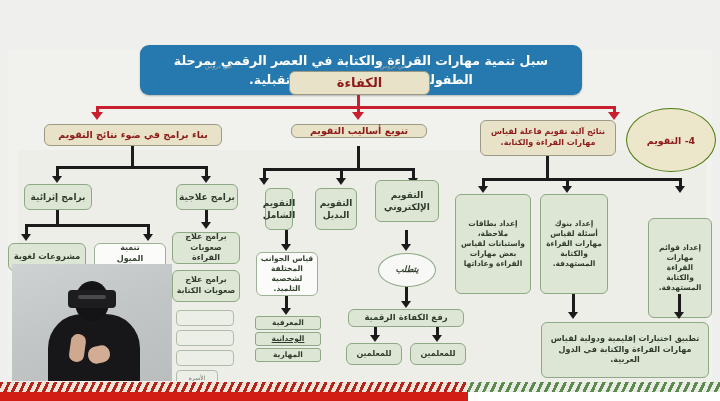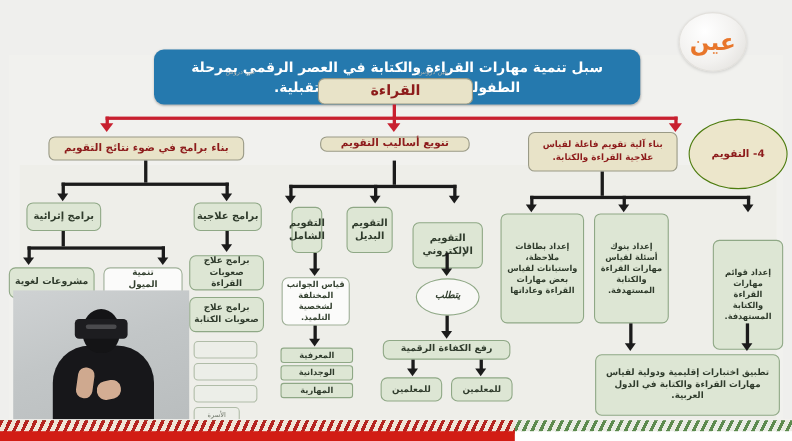--- a/index.html
+++ b/index.html
@@ -102,41 +102,38 @@
 
 <div id="stage">
 
   <div class="page-bg"></div>
   <div class="page-bg2"></div>
 
   <div class="title-banner" style="background: rgb(37, 121, 174);">
     <span>سبل تنمية مهارات القراءة والكتابة في العصر الرقمي بمرحلة الطفولة المبكرة والرؤى المستقبلية.</span>
   </div>
 
-  <div class="logo">
-    <span style="color: rgb(232, 118, 43);">عين</span>
-  </div>
 
   <div class="wm" style="left:205px;top:62px;">عين دروس</div>
   <div class="wm" style="left:380px;top:62px;">عين دروس</div>
 
-  <div class="node beige" style="left:289px;top:71px;width:141px;height:24px;font-size:13px;">القراءة</div>
+  <div class="node beige" style="left:289px;top:71px;width:141px;height:24px;font-size:13px;">الكفاءة</div>
 
   <div class="ln-red" style="left:357px;top:95px;width:3px;height:12px;"></div>
   <div class="ln-red" style="left:96px;top:106px;width:520px;height:3px;"></div>
   <div class="ln-red" style="left:96px;top:106px;width:3px;height:8px;"></div>
   <div class="ln-red" style="left:357px;top:106px;width:3px;height:8px;"></div>
   <div class="ln-red" style="left:613px;top:106px;width:3px;height:8px;"></div>
   <div class="arw-red" style="left:91px;top:112px;"></div>
   <div class="arw-red" style="left:352px;top:112px;"></div>
   <div class="arw-red" style="left:608px;top:112px;"></div>
 
   <div class="oval-beige" style="position:absolute;left:626px;top:108px;width:88px;height:62px;display:flex;align-items:center;justify-content:center;font-size:9.5px;">4- التقويم</div>
 
-  <div class="node beige" style="left:480px;top:120px;width:136px;height:36px;font-size:8px;padding:2px 5px;">بناء آلية تقويم فاعلة لقياس علاجية القراءة والكتابة.</div>
+  <div class="node beige" style="left:480px;top:120px;width:136px;height:36px;font-size:8px;padding:2px 5px;">نتائج آلية تقويم فاعلة لقياس مهارات القراءة والكتابة.</div>
 
   <div class="ln" style="left:546px;top:156px;width:3px;height:22px;"></div>
   <div class="ln" style="left:482px;top:178px;width:200px;height:3px;"></div>
   <div class="ln" style="left:482px;top:178px;width:3px;height:10px;"></div>
   <div class="ln" style="left:566px;top:178px;width:3px;height:10px;"></div>
   <div class="ln" style="left:679px;top:178px;width:3px;height:10px;"></div>
   <div class="arw" style="left:478px;top:186px;"></div>
   <div class="arw" style="left:562px;top:186px;"></div>
   <div class="arw" style="left:675px;top:186px;"></div>
 
@@ -157,29 +154,29 @@
   <div class="ln" style="left:263px;top:168px;width:152px;height:3px;"></div>
   <div class="ln" style="left:263px;top:168px;width:3px;height:12px;"></div>
   <div class="ln" style="left:340px;top:168px;width:3px;height:12px;"></div>
   <div class="ln" style="left:412px;top:168px;width:3px;height:12px;"></div>
   <div class="arw" style="left:259px;top:178px;"></div>
   <div class="arw" style="left:336px;top:178px;"></div>
   <div class="arw" style="left:408px;top:178px;"></div>
 
   <div class="node green" style="left:265px;top:188px;width:28px;height:42px;font-size:9px;padding:2px;">التقويم الشامل</div>
   <div class="node green" style="left:315px;top:188px;width:42px;height:42px;font-size:9px;padding:2px;">التقويم البديل</div>
-  <div class="node green" style="left:375px;top:202px;width:64px;height:42px;font-size:9px;padding:2px;">التقويم الإلكتروني</div>
+  <div class="node green" style="left:375px;top:180px;width:64px;height:42px;font-size:9px;padding:2px;">التقويم الإلكتروني</div>
 
   <div class="ln" style="left:285px;top:230px;width:3px;height:16px;"></div>
   <div class="arw" style="left:281px;top:244px;"></div>
   <div class="node white" style="left:256px;top:252px;width:62px;height:44px;font-size:7.5px;padding:2px 3px;">قياس الجوانب المختلفة لشخصية التلميذ.</div>
   <div class="ln" style="left:285px;top:296px;width:3px;height:14px;"></div>
   <div class="arw" style="left:281px;top:308px;"></div>
   <div class="node green" style="left:255px;top:316px;width:66px;height:14px;font-size:7.5px;border-radius:3px;">المعرفية</div>
-  <div class="node green" style="left:255px;top:332px;width:66px;height:14px;font-size:7.5px;border-radius:3px;">الوجدانية</div>
+  <div class="node green" style="left:255px;top:332px;width:66px;height:14px;font-size:7.5px;border-radius:3px;text-decoration:underline;">الوجدانية</div>
   <div class="node green" style="left:255px;top:348px;width:66px;height:14px;font-size:7.5px;border-radius:3px;">المهارية</div>
 
   <div class="ln" style="left:405px;top:230px;width:3px;height:16px;"></div>
   <div class="arw" style="left:401px;top:244px;"></div>
   <div class="node oval" style="left:378px;top:253px;width:58px;height:34px;font-size:8.5px;">يتطلب</div>
   <div class="ln" style="left:405px;top:287px;width:3px;height:16px;"></div>
   <div class="arw" style="left:401px;top:301px;"></div>
   <div class="node green" style="left:348px;top:309px;width:116px;height:18px;font-size:8.5px;">رفع الكفاءة الرقمية</div>
   <div class="ln" style="left:374px;top:327px;width:3px;height:10px;"></div>
   <div class="ln" style="left:436px;top:327px;width:3px;height:10px;"></div>

